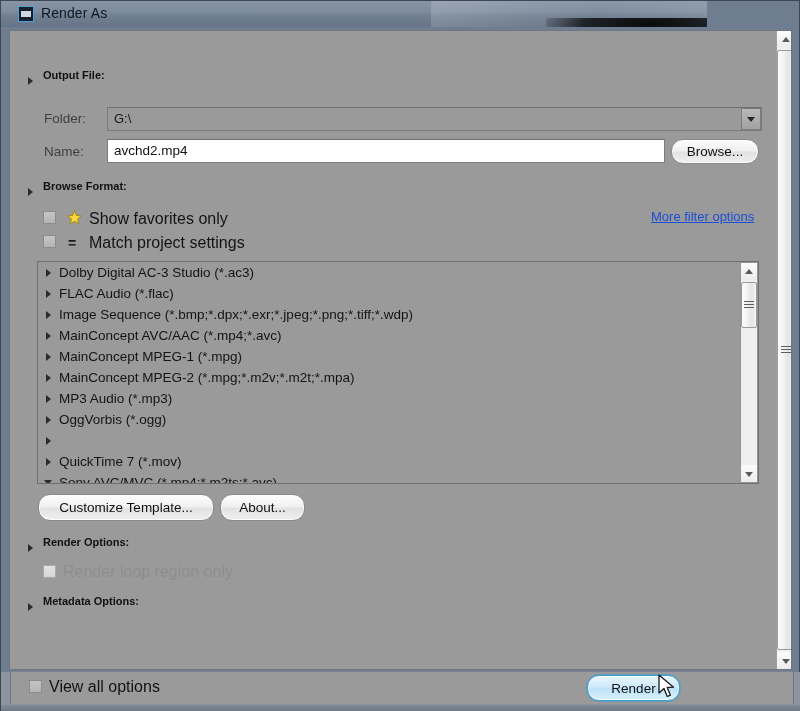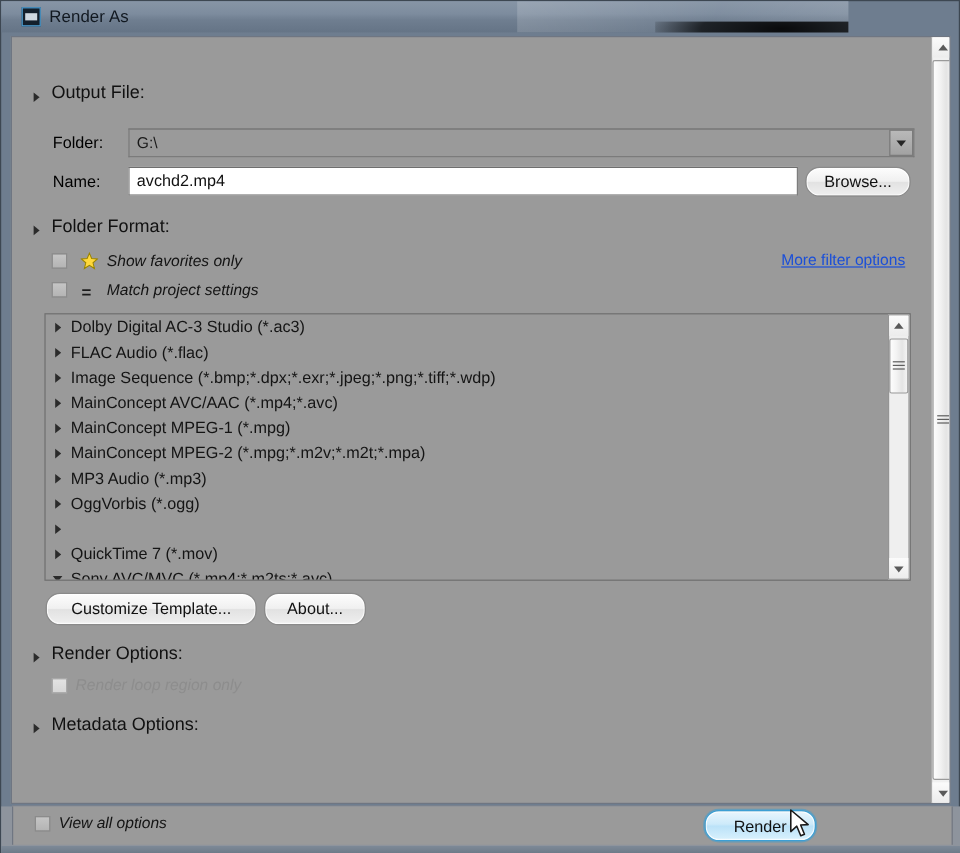--- a/index.html
+++ b/index.html
@@ -114,37 +114,37 @@
   #content {
     position: absolute;
     left: 0; top: 0;
     width: 765px;
     height: 638px;
   }
 
   
   .section-header {
     position: absolute;
-    font-size: 15px;
-    font-weight: normal;
+    font-size: 11px;
+    font-weight: bold;
     color: #111111;
     white-space: nowrap;
   }
   .twisty {
     position: absolute;
     width: 0; height: 0;
     border-left: 5px solid #2b2b2b;
     border-top: 4px solid transparent;
     border-bottom: 4px solid transparent;
   }
 
   .field-label {
     position: absolute;
     font-size: 13.5px;
-    color: #000000;
+    color: #404040;
     white-space: nowrap;
   }
 
   
   .combo {
     position: absolute;
     box-sizing: border-box;
     background: #9a9a9a;
     border: 1px solid #7b7b7b;
     border-top-color: #6e6e6e;
@@ -210,24 +210,23 @@
     box-sizing: border-box;
     background: linear-gradient(180deg, #c5c5c5 0%, #b4b4b4 100%);
     border: 1px solid #8b8b8b;
   }
   .cb-disabled {
     background: linear-gradient(180deg, #e3e3e3 0%, #d6d6d6 100%);
     border-color: #a9a9a9;
   }
   .cb-label {
     position: absolute;
-    font-size: 13px;
+    font-size: 16px;
     color: #131313;
     white-space: nowrap;
-    font-style: italic;
   }
   .cb-label-disabled { color: #8d8d8d; }
 
   
   .star-filled, .star-outline {
     position: absolute;
     width: 15px; height: 15px;
   }
   .eq-icon {
     position: absolute;
@@ -415,21 +414,21 @@
       <div class="combo" style="left:97px; top:76px; width:655px; height:24px;">G:\</div>
       <div class="combo-arrow" style="left:731px; top:77px; width:20px; height:22px;"></div>
 
       <div class="field-label" style="left:34px; top:113px;">Name:</div>
       <div class="textinput" style="left:97px; top:108px; width:558px; height:24px;">avchd2.mp4</div>
       <div class="btn" style="left:661px; top:108px; width:88px; height:25px; line-height:24px;">
         <span>Browse...</span>
       </div>
 
       <div class="twisty" style="left:18px; top:157px;"></div>
-      <div class="section-header" style="left:33px; top:149px;">Folder Format:</div>
+      <div class="section-header" style="left:33px; top:149px;">Browse Format:</div>
 
       <div class="cb" style="left:33px; top:180px;"></div>
       <svg class="star-filled" style="left:57px; top:179px;" viewBox="0 0 16 16">
         <polygon points="8,1 10,5.8 15.2,6.2 11.2,9.6 12.5,14.7 8,11.9 3.5,14.7 4.8,9.6 0.8,6.2 6,5.8" fill="#ffd83b" stroke="#9a8400" stroke-width="0.9"></polygon>
       </svg>
       <div class="cb-label" style="left:79px; top:179px;">Show favorites only</div>
 
       <div class="cb" style="left:33px; top:204px;"></div>
       <div class="eq-icon" style="left:58px; top:205px;">=</div>
       <div class="cb-label" style="left:79px; top:203px;">Match project settings</div>

